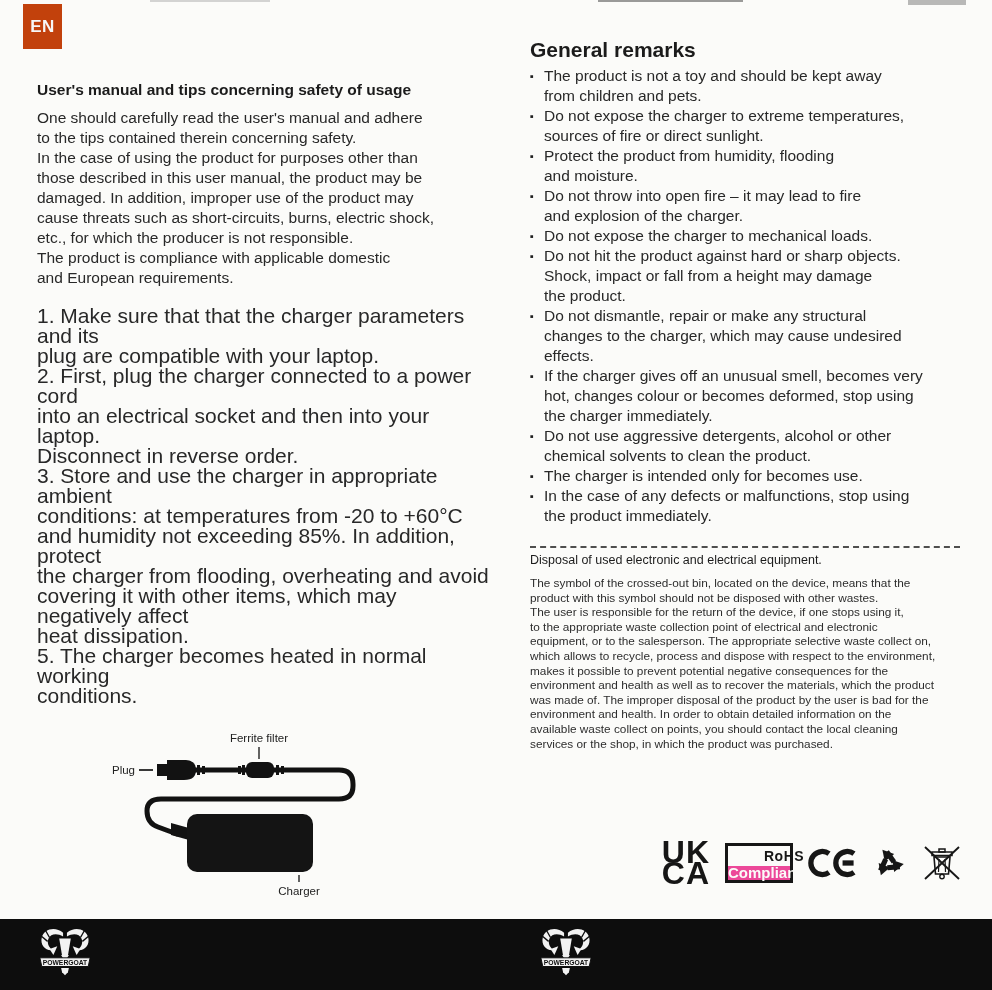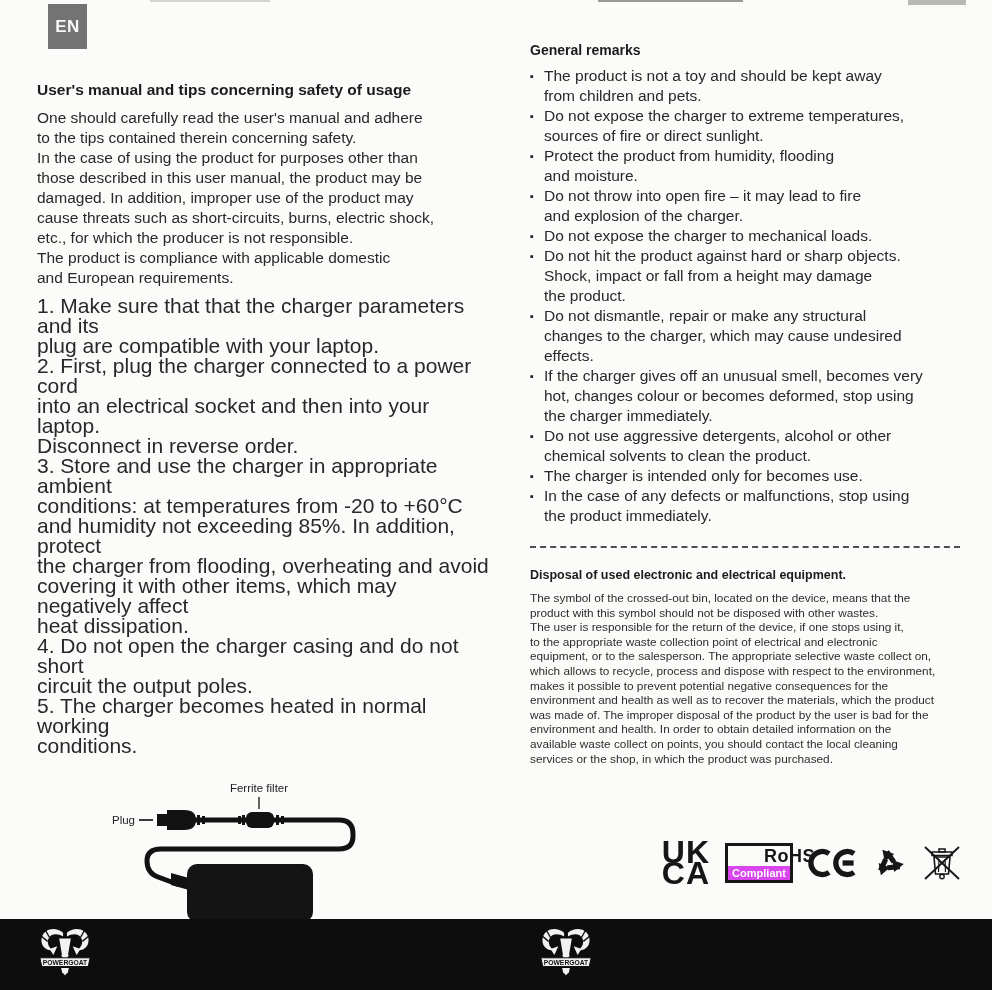--- a/index.html
+++ b/index.html
@@ -9,65 +9,65 @@
     font-family:"Liberation Sans","DejaVu Sans",sans-serif;
   }
   .page {
     position:relative; width:992px; height:990px; overflow:hidden;
     background:#fbfbf9; color:#262626;
   }
   
   .smudge { position:absolute; }
 
   .lang-badge {
-    position:absolute; left:48px; top:4px; width:39px; height:45px;
-    background:#737373; color:#f7f7f7; font-weight:700; font-size:17px;
+    position:absolute; left:23px; top:4px; width:39px; height:45px;
+    background:#c2410c; color:#f7f7f7; font-weight:700; font-size:17px;
     display:flex; align-items:center; justify-content:center; letter-spacing:.5px;
   }
 
   .col-left  { position:absolute; left:37px;  top:48px; width:456px; }
   .col-right { position:absolute; left:530px; top:28px; width:430px; }
 
   .h1 { font-weight:700; font-size:15.5px; line-height:20px; color:#1b1b1b; margin:32px 0 0 0; }
-  .h2 { font-weight:700; font-size:14px; line-height:20px; color:#1b1b1b; margin:12px 0 0 0; }
+  .h2 { font-weight:700; font-size:21px; line-height:20px; color:#1b1b1b; margin:12px 0 0 0; }
 
   .body-text {
     white-space:pre-line; font-size:15.5px; line-height:20px; color:#282828;
-    margin:8px 0 8px 0;
+    margin:8px 0 18px 0;
   }
   .num-list { margin:8px 0 0 0; }
   .num-item { white-space:pre-line; font-size:21px; line-height:20px; color:#282828; }
 
   .bullet-list { margin:6px 0 0 0; }
   .bullet-item { display:flex; }
   .bullet-marker { width:14px; flex:0 0 14px; font-size:11px; line-height:20px; color:#1e1e1e; }
   .bullet-text { flex:1; white-space:pre-line; font-size:15.5px; line-height:20px; color:#282828; }
 
   .diagram { display:block; margin:20px 0 0 0; }
 
   .set-line { margin:12px 0 0 0; font-size:15px; line-height:20px; display:flex; align-items:baseline; }
   .set-label { font-weight:700; color:#1b1b1b; }
   .set-item { display:flex; align-items:baseline; margin-left:10px; }
   .set-item .bullet-marker { width:12px; flex:0 0 12px; }
 
   .divider { border:none; border-top:2px dashed #4e4e4e; margin:20px 0 0 0; }
 
-  .disposal-title { font-weight:700; font-size:12.5px; line-height:15px; color:#1b1b1b; margin:20px 0 0 0; }
+  .disposal-title { font-weight:400; font-size:12.5px; line-height:15px; color:#1b1b1b; margin:5px 0 0 0; }
   .disposal-body  { white-space:pre-line; font-size:11.8px; line-height:14.6px; color:#2d2d2d; margin:8px 0 0 0; }
 
   .marks-row {
     position:absolute; left:530px; top:842px; width:432px;
     display:flex; justify-content:flex-end; align-items:center; gap:15px;
   }
   .ukca { font-weight:700; font-size:32px; line-height:21px; letter-spacing:1px; color:#161616; text-align:right; }
   .rohs {
     border:3px solid #161616; width:62px; text-align:center; background:#fbfbf9;
   }
-  .rohs-top { font-weight:700; font-size:18px; line-height:20px; color:#161616; letter-spacing:.5px;padding-left:36px; }
-  .rohs-bottom { background:#d946ef; color:#fbfbf9; font-weight:700; font-size:11px; line-height:14px; }
+  .rohs-top { font-weight:700; font-size:14px; line-height:20px; color:#161616; letter-spacing:.5px;padding-left:36px; }
+  .rohs-bottom { background:#ec4899; color:#fbfbf9; font-weight:700; font-size:15px; line-height:14px; }
 
   .footer-bar {
     position:absolute; left:0; top:919px; width:992px; height:71px; background:#0d0d0d;
   }
   .goat { position:absolute; top:6px; }
 </style>
 </head>
 <body>
 
 <div class="page">
@@ -95,22 +95,20 @@
 plug are compatible with your laptop.</div>
       <div class="num-item">2. First, plug the charger connected to a power cord
 into an electrical socket and then into your laptop.
 Disconnect in reverse order.</div>
       <div class="num-item">3. Store and use the charger in appropriate ambient
 conditions: at temperatures from -20 to +60°C
 and humidity not exceeding 85%. In addition, protect
 the charger from flooding, overheating and avoid
 covering it with other items, which may negatively affect
 heat dissipation.</div>
-      <div class="num-item">4. Do not open the charger casing and do not short
-circuit the output poles.</div>
       <div class="num-item">5. The charger becomes heated in normal working
 conditions.</div>
     </div>
 
 
     <svg class="diagram" width="456" height="180" viewBox="0 0 456 180" xmlns="http://www.w3.org/2000/svg">
 
       <path d="M158,44 H302 Q316,44 316,58 V60 Q316,73 302,73 H124 Q110,73 110,85 Q110,97 121,101 L140,108" fill="none" stroke="#121212" stroke-width="5" stroke-linecap="round"></path>
 
       <rect x="120" y="38" width="10" height="12" fill="#121212"></rect>

